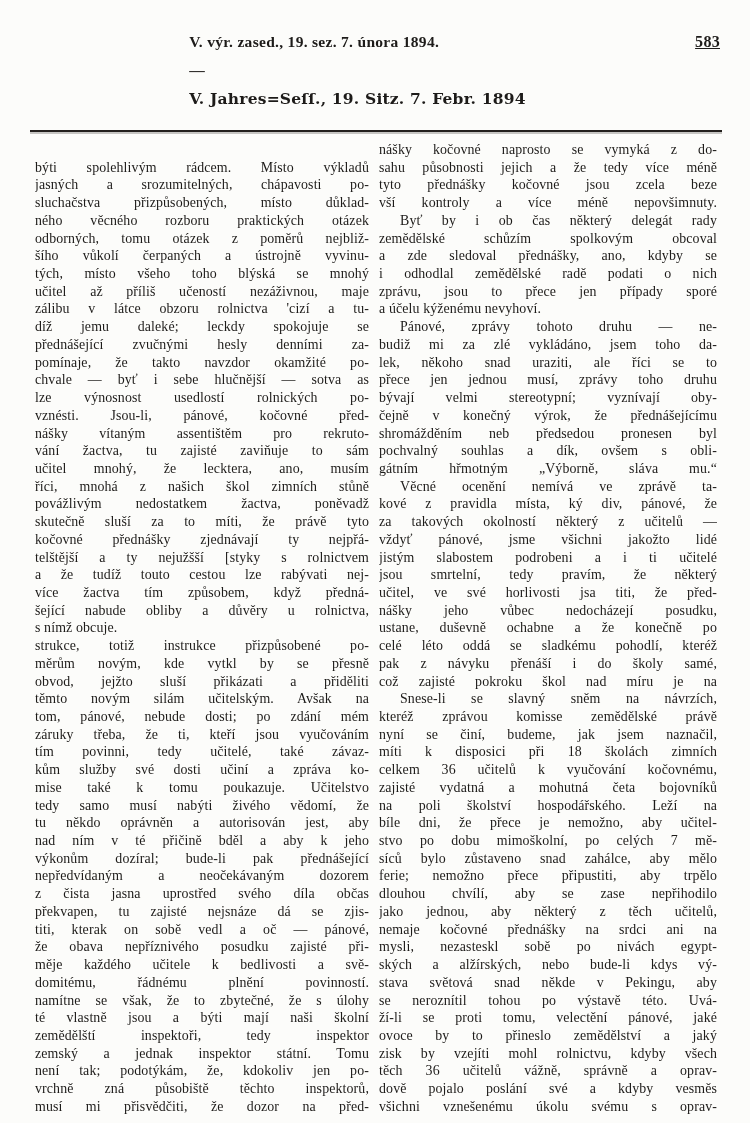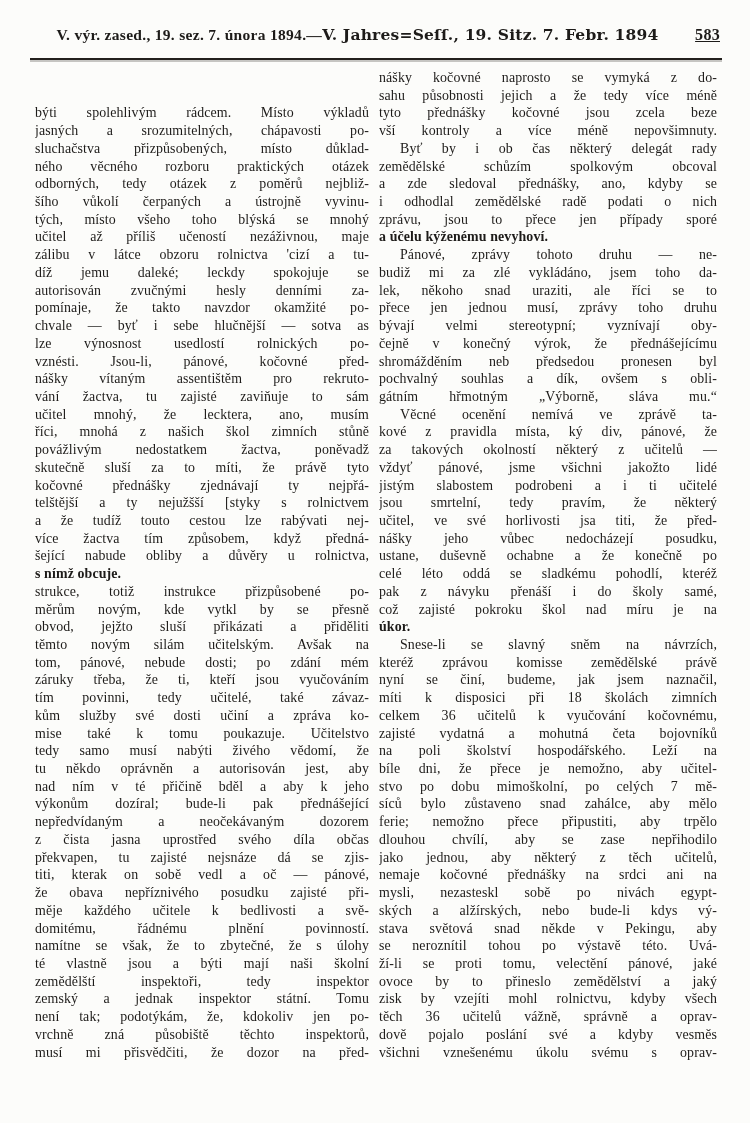--- a/index.html
+++ b/index.html
@@ -15,21 +15,21 @@
   }
   .header{
     display:flex;
     align-items:baseline;
     padding:17px 30px 0 32px;
     font-weight:bold;
     font-size:15.5px;
     letter-spacing:0.3px;
     white-space:nowrap;
   }
-  .titles{display:flex;margin:8px auto;align-items:baseline;}
+  .titles{display:flex;gap:10px;margin:16px auto;align-items:baseline;flex-direction:column;}
   .fraktur{font-family:"DejaVu Serif",serif;font-weight:bold;letter-spacing:0.2px;}
   .pagenum{font-size:16px;font-weight:bold;margin-left:12px;text-decoration:underline;}
   .rule{
     height:2px;
     background:#23201d;
     margin:6px 28px 0 30px;
     box-shadow:0 2px 0 rgba(35,32,29,0.25);
   }
   .columns{
     display:flex;
@@ -50,48 +50,48 @@
     margin:2px 4px 4px 4px;
   }
   .line{
     text-align:justify;
     text-align-last:justify;
     white-space:normal;
     overflow:hidden;
     height:17.72px;
   }
   .line.indent{text-indent:21px;}
-  .line.end{text-align-last:left;font-weight:bold;}
+  .line.end{text-align-last:left;}
 </style>
 </head>
 <body>
 
 <div class="page">
   <div class="header">
     <div class="titles">
       <span>V. výr. zased., 19. sez. 7. února 1894.</span>
       <span>—</span>
       <span class="fraktur">V. Jahres=Seſſ., 19. Sitz. 7. Febr. 1894</span>
     </div>
     <span class="pagenum">583</span>
   </div>
   <div class="rule"></div>
   <div class="columns">
     <div class="col left" id="col-left">
         <div class="line">býti spolehlivým rádcem.  Místo výkladů</div>
         <div class="line">jasných a srozumitelných,  chápavosti po-</div>
         <div class="line">sluchačstva přizpůsobených, místo důklad-</div>
         <div class="line">ného věcného rozboru praktických otázek</div>
-        <div class="line">odborných,  tedy otázek z poměrů nejbliž-</div>
+        <div class="line">odborných,  tomu otázek z poměrů nejbliž-</div>
         <div class="line">šího vůkolí čerpaných a ústrojně vyvinu-</div>
         <div class="line">tých,  místo všeho toho blýská se mnohý</div>
         <div class="line">učitel až příliš učeností nezáživnou, maje</div>
         <div class="line">zálibu v látce obzoru rolnictva 'cizí a tu-</div>
         <div class="line">díž jemu daleké;  leckdy  spokojuje  se</div>
-        <div class="line">autorisován zvučnými hesly denními za-</div>
+        <div class="line">přednášející zvučnými hesly denními za-</div>
         <div class="line">pomínaje, že takto navzdor okamžité po-</div>
         <div class="line">chvale — byť i sebe hlučnější — sotva as</div>
         <div class="line">lze  výnosnost  usedlostí rolnických po-</div>
         <div class="line">vznésti.  Jsou-li,  pánové,  kočovné před-</div>
         <div class="line">nášky vítaným assentištěm  pro  rekruto-</div>
         <div class="line">vání žactva,  tu zajisté  zaviňuje to sám</div>
         <div class="line">učitel mnohý,  že  lecktera,  ano,  musím</div>
         <div class="line">říci,  mnohá z našich škol zimních stůně</div>
         <div class="line">povážlivým nedostatkem žactva, poněvadž</div>
         <div class="line">skutečně sluší za to míti,  že právě tyto</div>
@@ -155,21 +155,20 @@
         <div class="line">za takových okolností některý z učitelů —</div>
         <div class="line">vždyť  pánové,  jsme všichni jakožto lidé</div>
         <div class="line">jistým slabostem podrobeni a i ti  učitelé</div>
         <div class="line">jsou smrtelní, tedy  pravím,  že  některý</div>
         <div class="line">učitel,  ve své horlivosti jsa titi, že před-</div>
         <div class="line">nášky  jeho  vůbec  nedocházejí  posudku,</div>
         <div class="line">ustane, duševně ochabne a že konečně po</div>
         <div class="line">celé léto oddá se sladkému pohodlí, kteréž</div>
         <div class="line">pak z návyku  přenáší i do školy  samé,</div>
         <div class="line">což  zajisté pokroku škol nad míru je na</div>
-        <div class="line end">úkor.</div>
         <div class="line indent">Snese-li se slavný sněm na návrzích,</div>
         <div class="line">kteréž zprávou komisse zemědělské právě</div>
         <div class="line">nyní se činí,  budeme,  jak jsem naznačil,</div>
         <div class="line">míti k disposici při 18  školách  zimních</div>
         <div class="line">celkem 36 učitelů k vyučování kočovnému,</div>
         <div class="line">zajisté vydatná a mohutná četa bojovníků</div>
         <div class="line">na poli školství hospodářského.  Leží  na</div>
         <div class="line">bíle dni, že přece je nemožno, aby učitel-</div>
         <div class="line">stvo po dobu mimoškolní, po celých 7 mě-</div>
         <div class="line">síců bylo zůstaveno snad zahálce, aby mělo</div>

